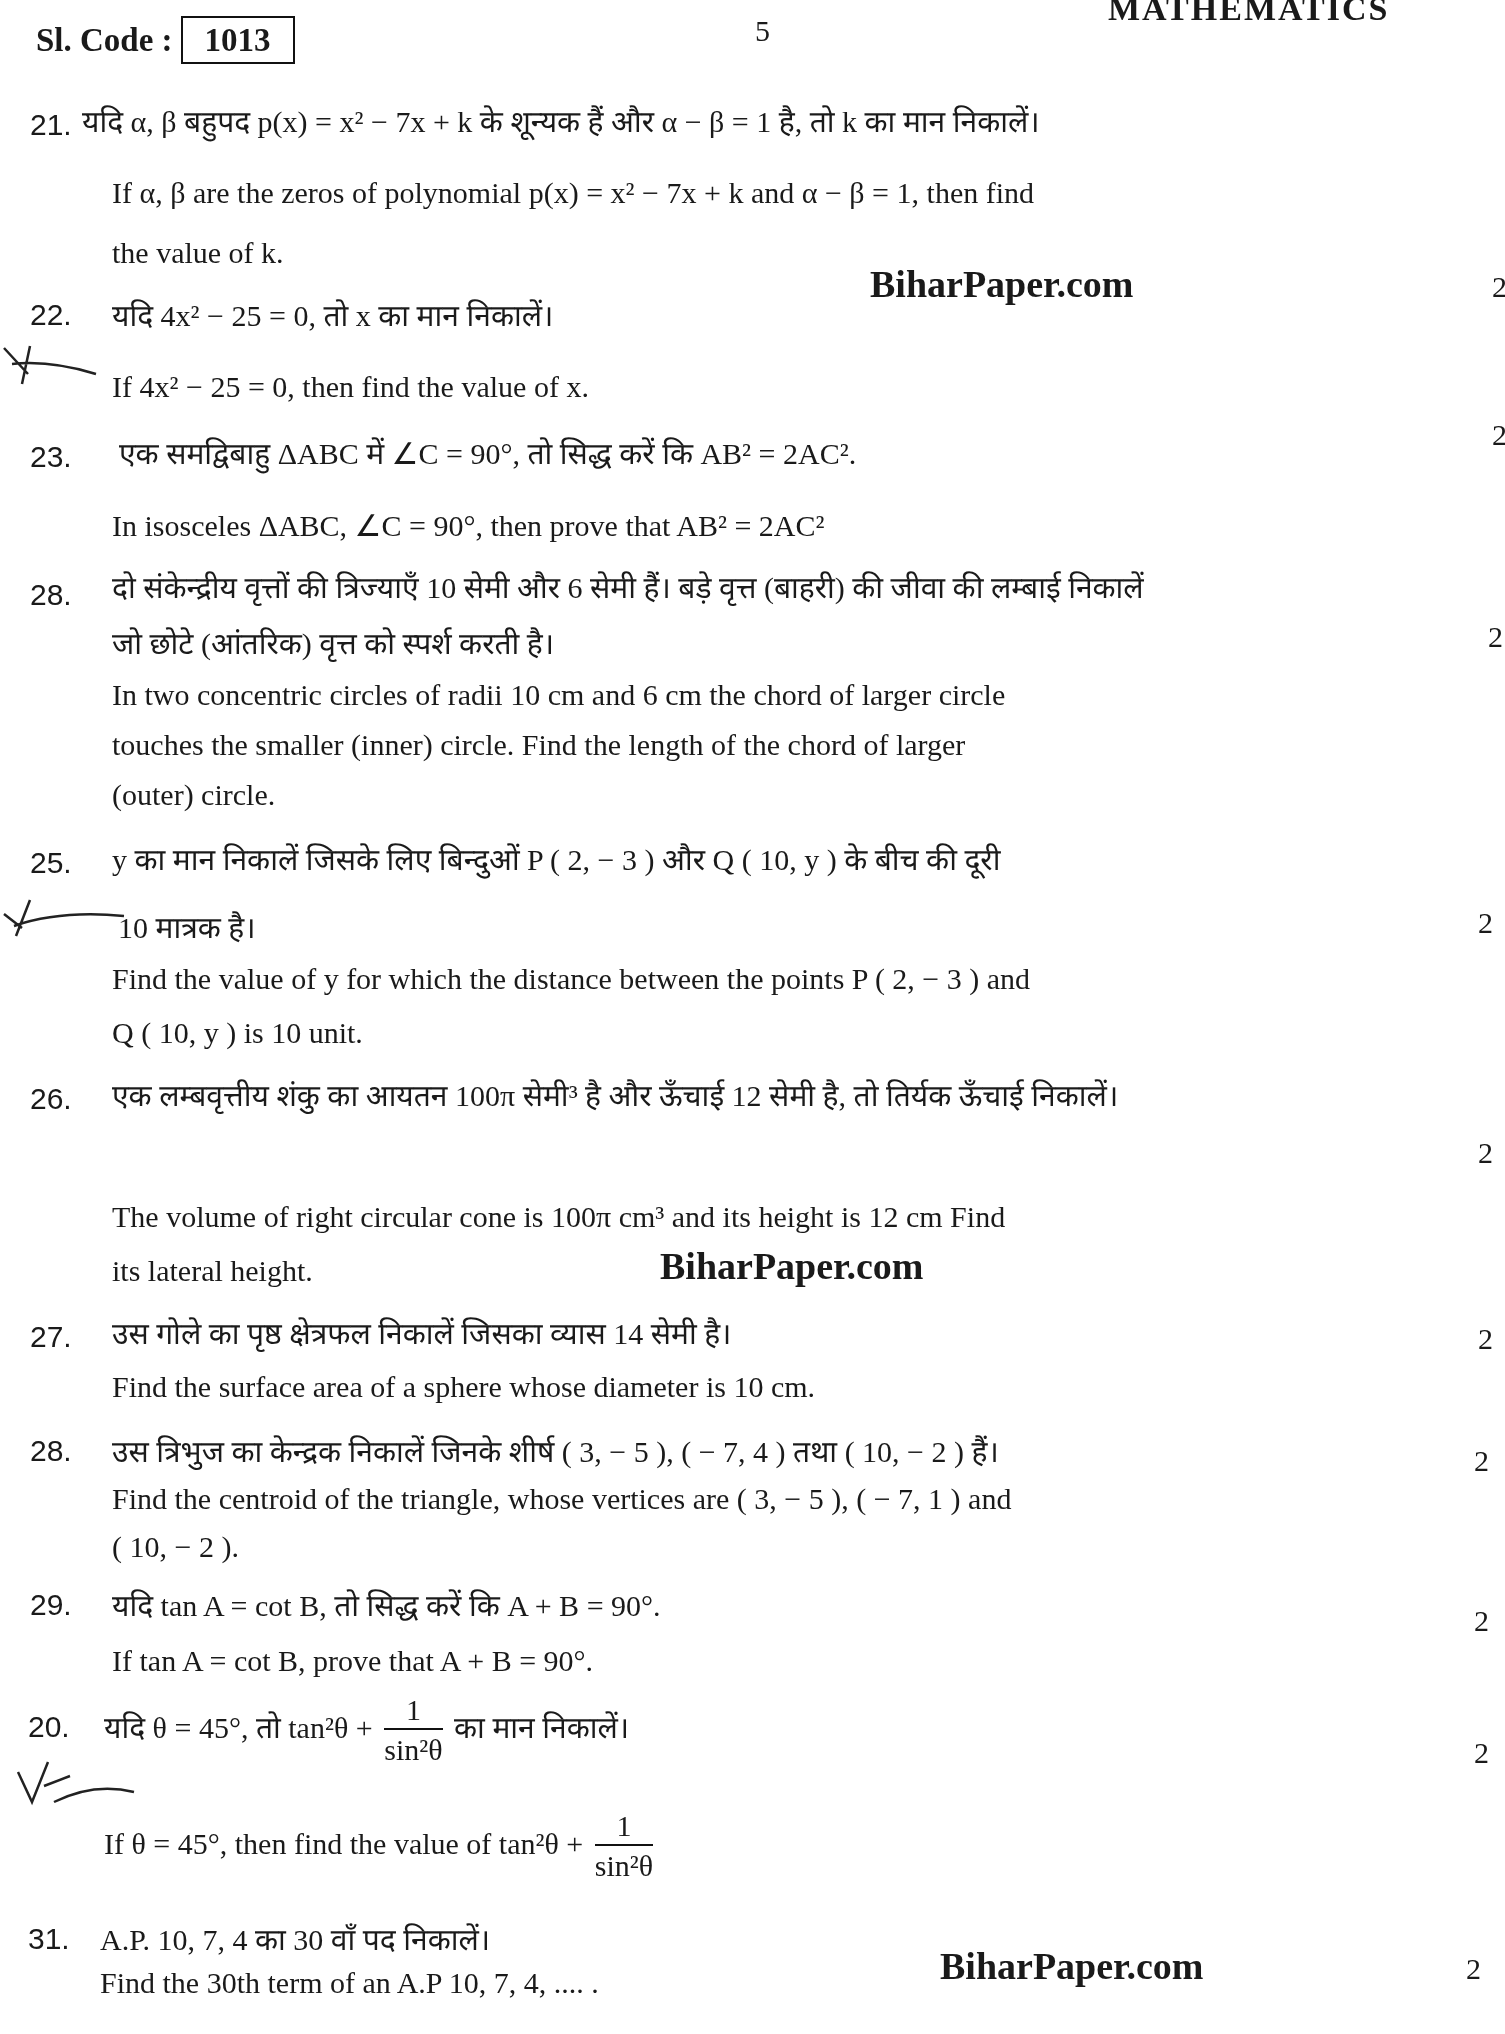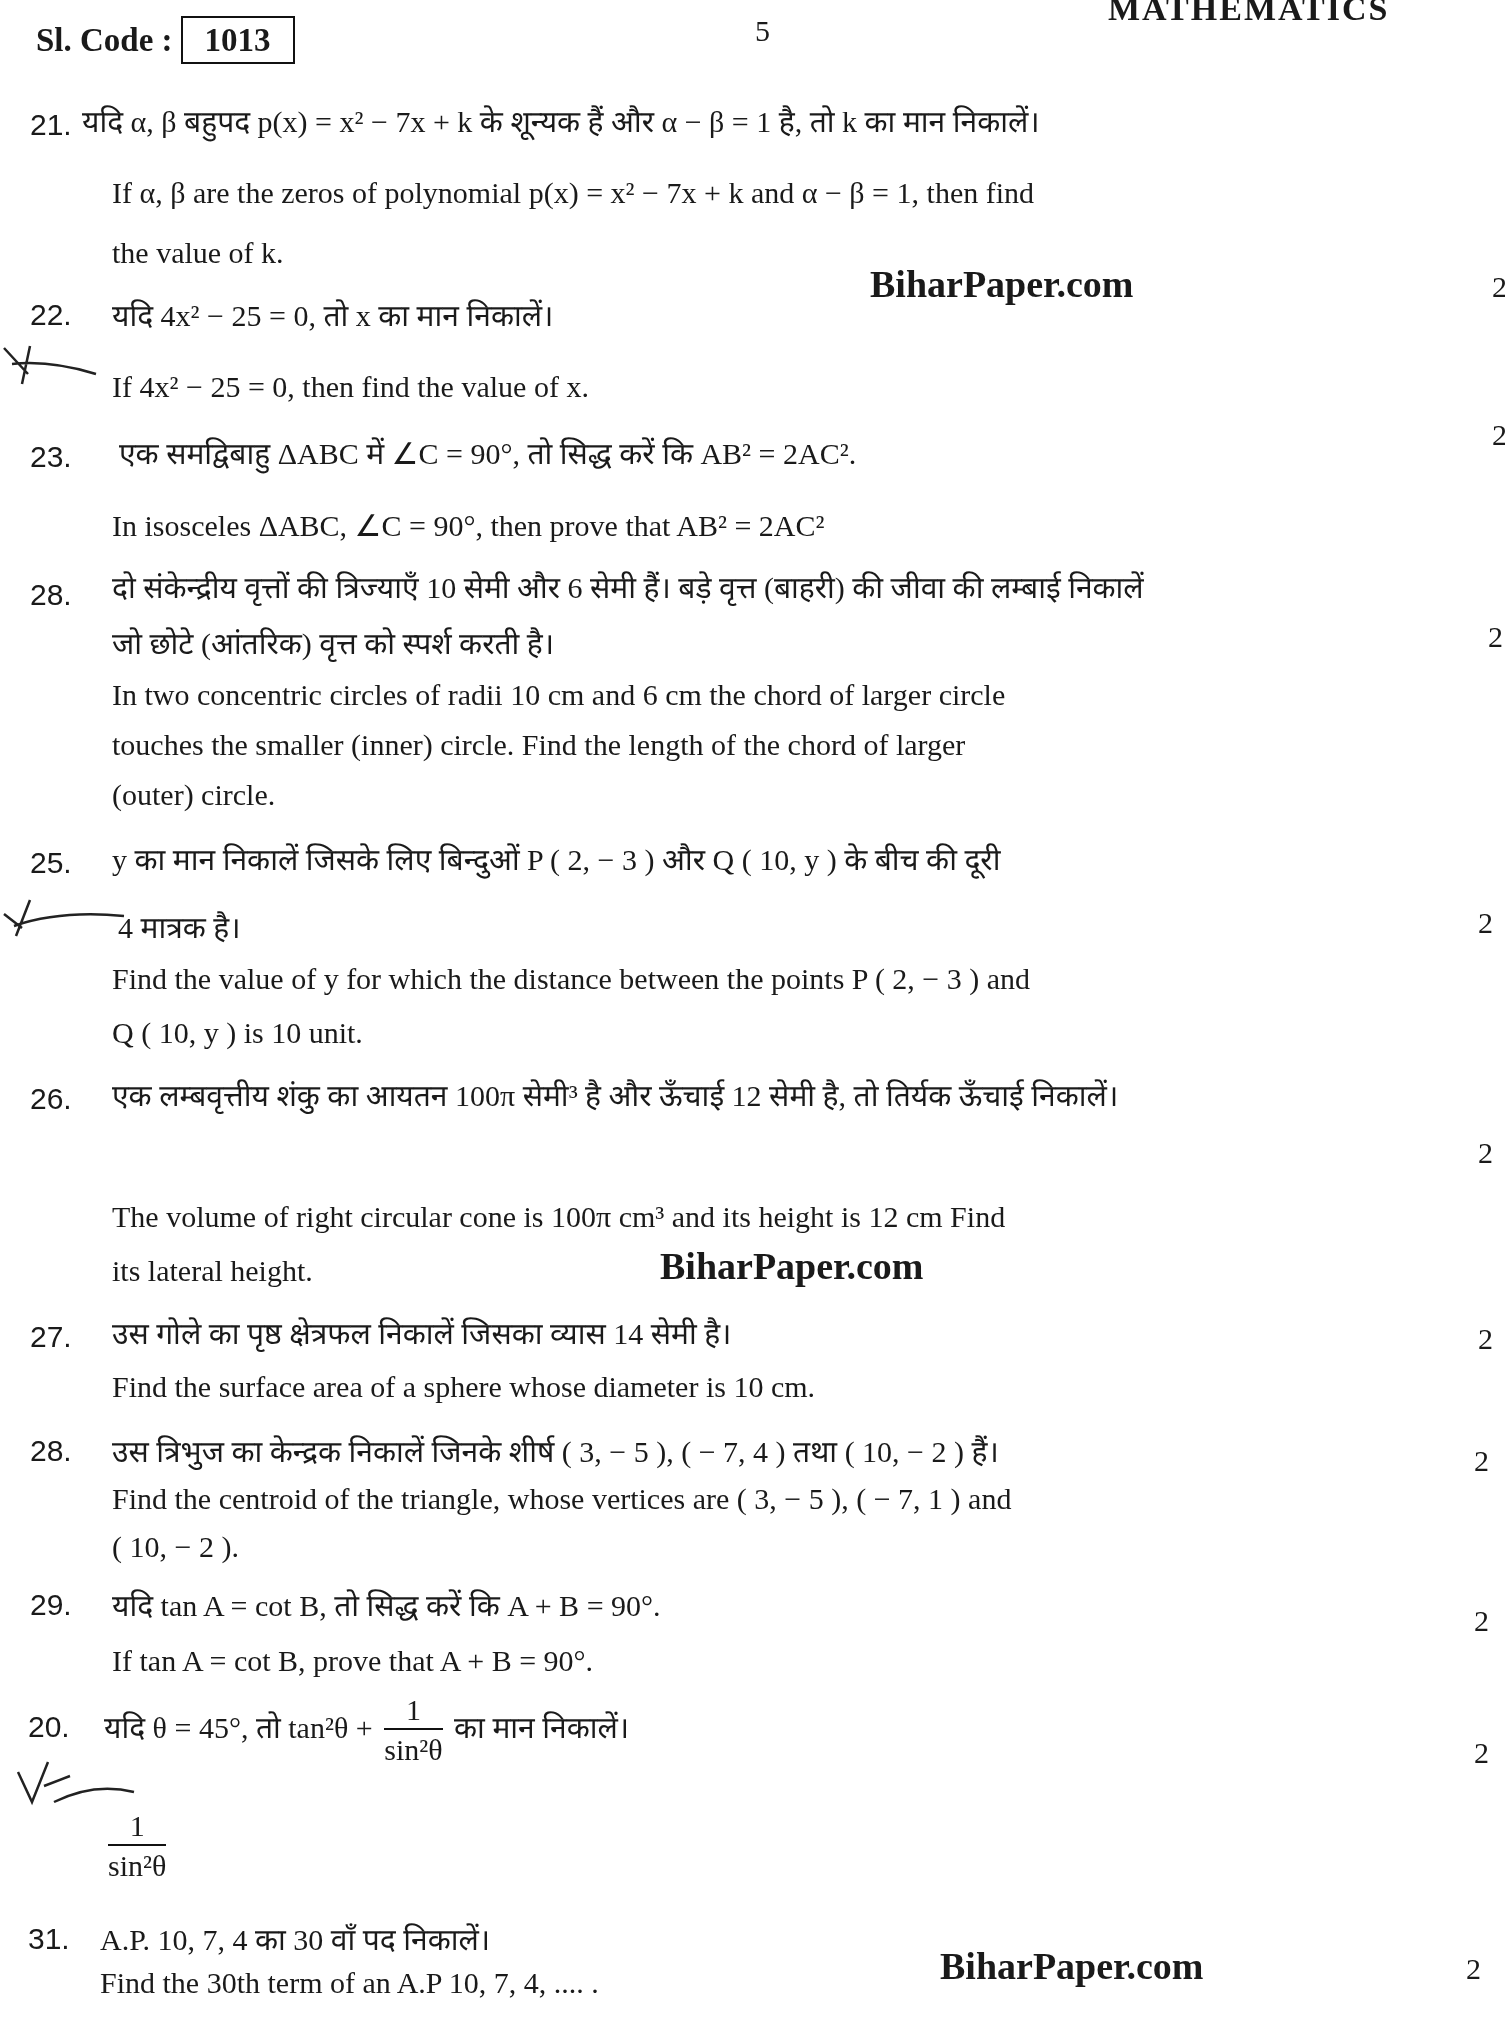--- a/index.html
+++ b/index.html
@@ -54,21 +54,21 @@
 <div class="abs num" style="left:30px;top:578px">28.</div>
 <div class="abs line" style="left:112px;top:566px">दो संकेन्द्रीय वृत्तों की त्रिज्याएँ 10 सेमी और 6 सेमी हैं। बड़े वृत्त (बाहरी) की जीवा की लम्बाई निकालें</div>
 <div class="abs line" style="left:112px;top:622px">जो छोटे (आंतरिक) वृत्त को स्पर्श करती है।</div>
 <div class="abs marks" style="left:1488px;top:620px">2</div>
 <div class="abs line" style="left:112px;top:678px">In two concentric circles of radii 10 cm and 6 cm the chord of larger circle</div>
 <div class="abs line" style="left:112px;top:728px">touches the smaller (inner) circle. Find the length of the chord of larger</div>
 <div class="abs line" style="left:112px;top:778px">(outer) circle.</div>
 
 <div class="abs num" style="left:30px;top:846px">25.</div>
 <div class="abs line" style="left:112px;top:838px">y का मान निकालें जिसके लिए बिन्दुओं P ( 2, − 3 ) और Q ( 10, y ) के बीच की दूरी</div>
-<div class="abs line" style="left:118px;top:906px">4 मात्रक है।</div>
+<div class="abs line" style="left:118px;top:906px">10 मात्रक है।</div>
 <div class="abs marks" style="left:1478px;top:906px">2</div>
 <svg class="tick" style="left:0;top:896px" width="130" height="50">
     <path d="M4 18 L22 32 M30 4 L16 40 M14 30 Q60 14 124 20" stroke="#222" stroke-width="2.5" fill="none"></path>
   </svg>
 <div class="abs line" style="left:112px;top:962px">Find the value of y for which the distance between the points P ( 2, − 3 ) and</div>
 <div class="abs line" style="left:112px;top:1016px">Q ( 10, y ) is 10 unit.</div>
 
 <div class="abs num" style="left:30px;top:1082px">26.</div>
 <div class="abs line" style="left:112px;top:1074px">एक लम्बवृत्तीय शंकु का आयतन 100π सेमी³ है और ऊँचाई 12 सेमी है, तो तिर्यक ऊँचाई निकालें।</div>
 <div class="abs marks" style="left:1478px;top:1136px">2</div>
@@ -96,20 +96,21 @@
 <div class="abs line" style="left:104px;top:1692px">
   <span>यदि θ = 45°, तो tan²θ +</span>
   <span class="frac"><span class="n">1</span><span class="d">sin²θ</span></span>
   <span>का मान निकालें।</span>
 </div>
 <div class="abs marks" style="left:1474px;top:1736px">2</div>
 <svg class="tick" style="left:14px;top:1752px" width="140" height="60">
     <path d="M4 20 L18 50 L34 10 M30 34 L56 24 M40 50 Q80 30 120 40" stroke="#222" stroke-width="2.5" fill="none"></path>
   </svg>
 <div class="abs line" style="left:104px;top:1808px">
+  <span>If θ = 45°, then find the value of tan²θ +</span>
   <span class="frac"><span class="n">1</span><span class="d">sin²θ</span></span>
 </div>
 
 <div class="abs num" style="left:28px;top:1922px">31.</div>
 <div class="abs line" style="left:100px;top:1918px">A.P. 10, 7, 4 का 30 वाँ पद निकालें।</div>
 <div class="abs line" style="left:100px;top:1966px">Find the 30th term of an A.P  10, 7, 4, .... .</div>
 <div class="abs wm" style="left:940px;top:1944px">BiharPaper.com</div>
 <div class="abs marks" style="left:1466px;top:1952px">2</div>
 
 </body></html>

